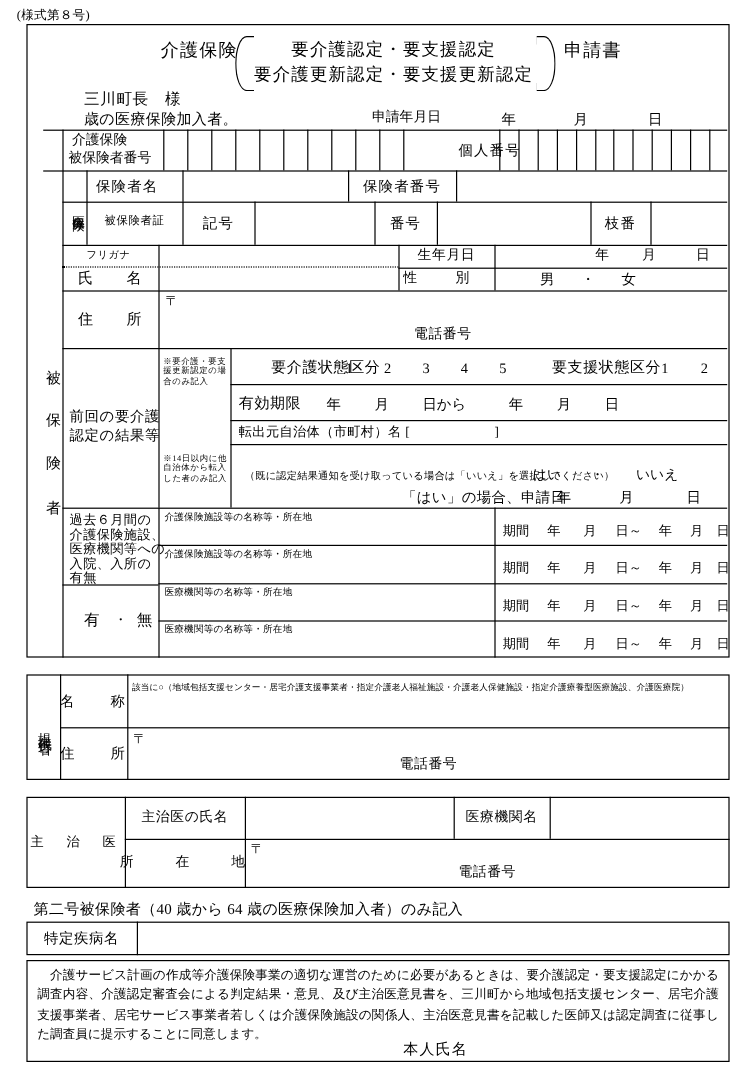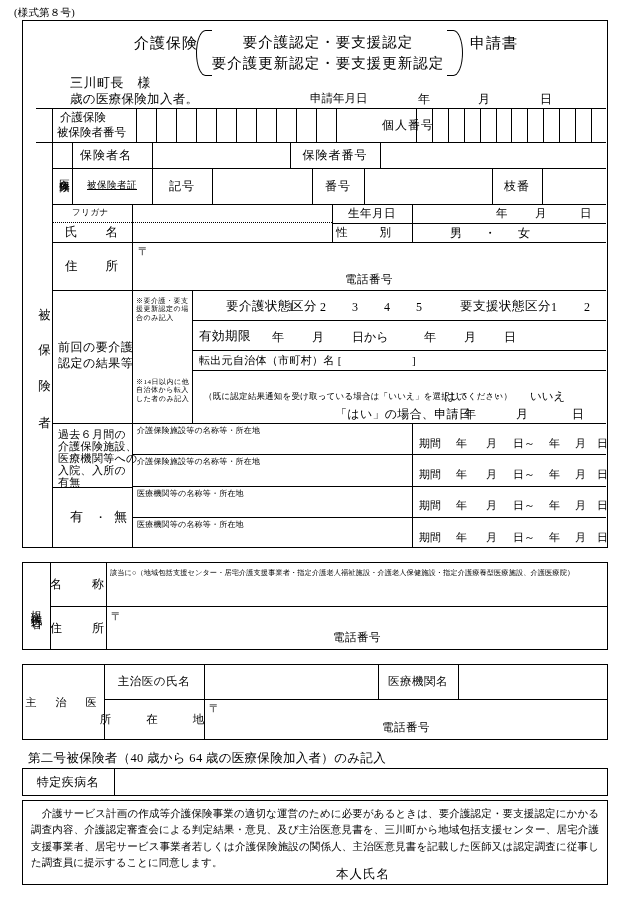--- a/index.html
+++ b/index.html
@@ -178,21 +178,21 @@
   <div class="vline" style="left:72px; top:142px; height:62px;"></div>
   <div class="vert vert-tight" style="left:56px; top:142px; width:16px; height:62px; font-size:10.5px; letter-spacing:1px;">医療保険</div>
 
   <div class="txt lft" style="left:80px; top:142px; height:26px; font-size:12px; letter-spacing:1px;">保険者名</div>
   <div class="vline" style="left:152px; top:142px; height:26px;"></div>
   <div class="txt ctr" style="left:290px; top:142px; width:90px; height:26px; font-size:12px; letter-spacing:1px;text-align:center;">保険者番号</div>
   <div class="vline" style="left:290px; top:142px; height:26px;"></div>
   <div class="vline" style="left:380px; top:142px; height:26px;"></div>
 
   <div class="hline" style="left:52px; top:204px; width:554px;"></div>
-  <div class="txt ctr" style="left:72px; top:168px; width:80px; height:36px; font-size:9.5px; letter-spacing:.5px;text-decoration:underline;">被保険者証</div>
+  <div class="txt ctr" style="left:72px; top:168px; width:80px; height:36px; font-size:9.5px; letter-spacing:.5px;">被保険者証</div>
   <div class="vline" style="left:152px; top:168px; height:36px;"></div>
   <div class="txt ctr" style="left:152px; top:168px; width:60px; height:36px; font-size:12px; letter-spacing:1px;">記号</div>
   <div class="vline" style="left:212px; top:168px; height:36px;"></div>
   <div class="vline" style="left:312px; top:168px; height:36px;"></div>
   <div class="txt ctr" style="left:312px; top:168px; width:52px; height:36px; font-size:12px; letter-spacing:1px;">番号</div>
   <div class="vline" style="left:364px; top:168px; height:36px;"></div>
   <div class="vline" style="left:492px; top:168px; height:36px;"></div>
   <div class="txt ctr" style="left:492px; top:168px; width:50px; height:36px; font-size:12px; letter-spacing:1px;">枝番</div>
   <div class="vline" style="left:542px; top:168px; height:36px;"></div>
 

